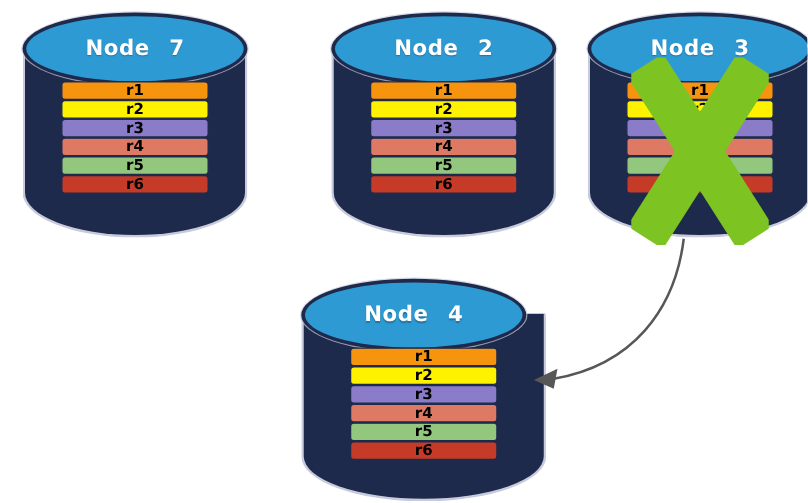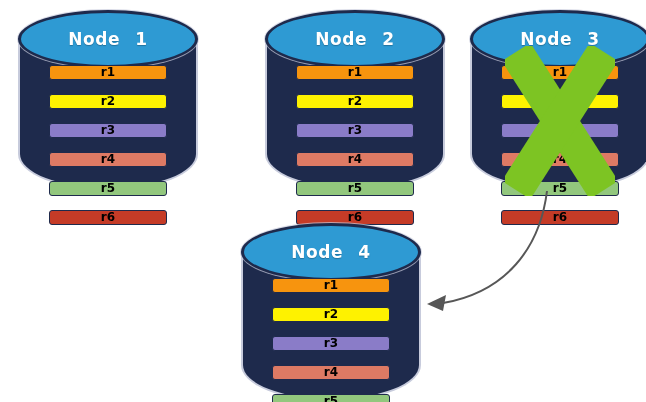--- a/index.html
+++ b/index.html
@@ -8,21 +8,21 @@
     width: 646px;
     height: 402px;
     background: #ffffff;
     overflow: hidden;
     font-family: "DejaVu Sans", "Liberation Sans", sans-serif;
   }
   .node { position: absolute; width: 180px; height: 182px; }
   .node-1 { left: 18px;  top: 8px; }
   .node-2 { left: 241px; top: 8px; margin-left: 24px; }
   .node-3 { left: 470px; top: 8px; }
-  .node-4 { left: 241px; top: 221px; height: 180px; }
+  .node-4 { left: 241px; top: 221px; height: 180px; padding-left: 16px; }
 
   .cyl-body {
     position: absolute; left: 0; right: 0; top: 30px; bottom: 0;
     background: var(--cyl-body);
     border: 2px solid var(--cyl-outline);
     border-top: none;
     border-radius: 0 0 50% 50% / 0 0 36px 36px;
     box-sizing: border-box;
   }
   .cyl-top {
@@ -36,21 +36,21 @@
     box-shadow: 0 0 0 1px rgba(199,203,220,0.7);
   }
   .node-title {
     color: #ffffff; font-weight: bold; font-size: 17px;
     word-spacing: 9px; letter-spacing: 0.5px;
     text-shadow: 0 1px 1px rgba(0,0,0,0.25);
   }
   .replicas {
     position: absolute; left: 50%; transform: translateX(-50%);
     top: 57px; width: 118px; z-index: 2;
-    display: flex; flex-direction: column; gap: 14px;
+    display: flex; flex-direction: column; gap: 0;
   }
   .bar {
     height: 15px; box-sizing: border-box;
     border: 1px solid var(--cyl-body);
     border-radius: 3px;
     font-size: 12px; font-weight: bold; color: #000000;
     text-align: center; line-height: 13px;
   }
   .x-mark {
     position: absolute; left: 35px; top: 38px;
@@ -65,21 +65,21 @@
   .arrow-head { fill: var(--arrow-color); stroke: none; }
 </style>
 </head>
 <body>
 
 <div class="canvas">
 
   <div class="node node-1">
     <div class="cyl-body"></div>
     <div class="cyl-top">
-      <span class="node-title">Node 1</span>
+      <span class="node-title">Node 7</span>
     </div>
     <div class="replicas">
         <div class="bar" style="background: rgb(247, 148, 14);">r1</div>
         <div class="bar" style="background: rgb(254, 242, 0);">r2</div>
         <div class="bar" style="background: rgb(138, 124, 200);">r3</div>
         <div class="bar" style="background: rgb(222, 122, 100);">r4</div>
         <div class="bar" style="background: rgb(146, 199, 125);">r5</div>
         <div class="bar" style="background: rgb(197, 59, 39);">r6</div>
       </div>
   </div>

